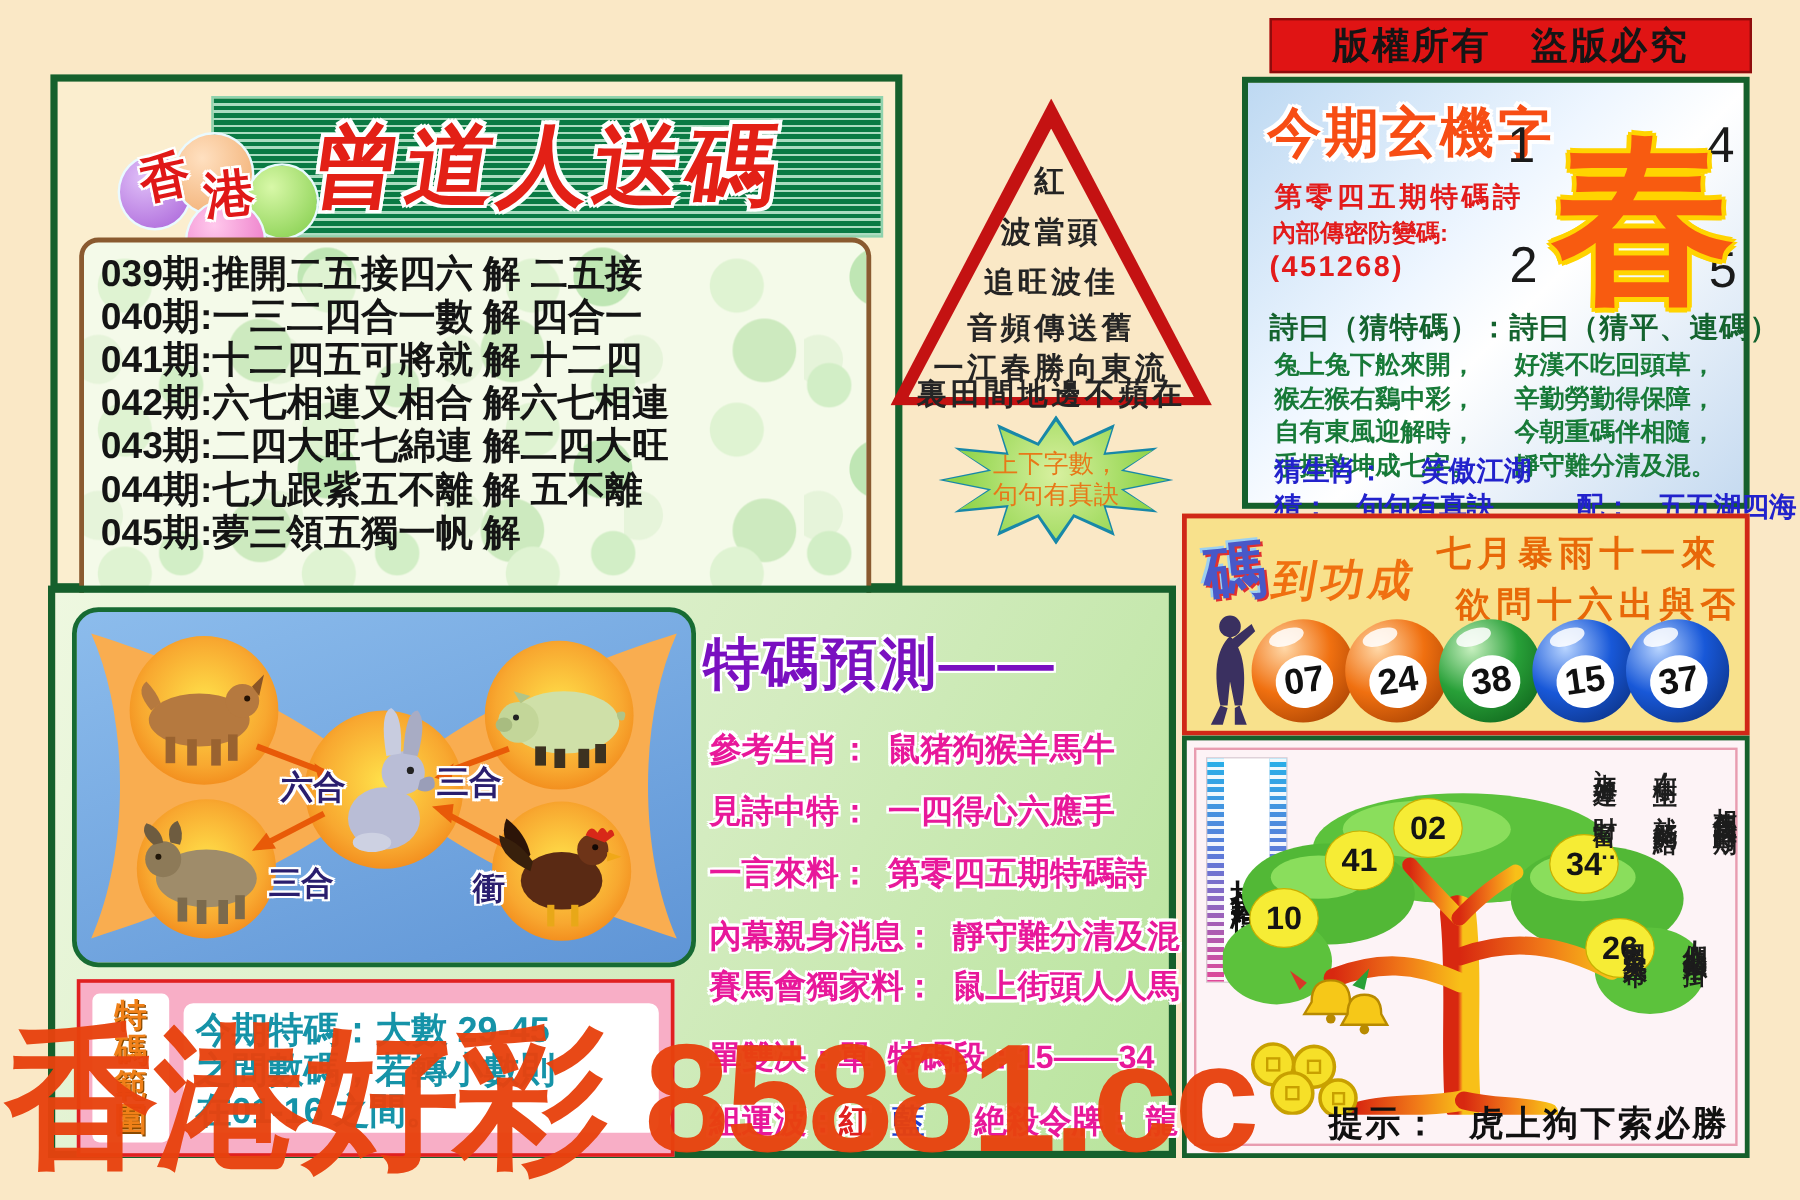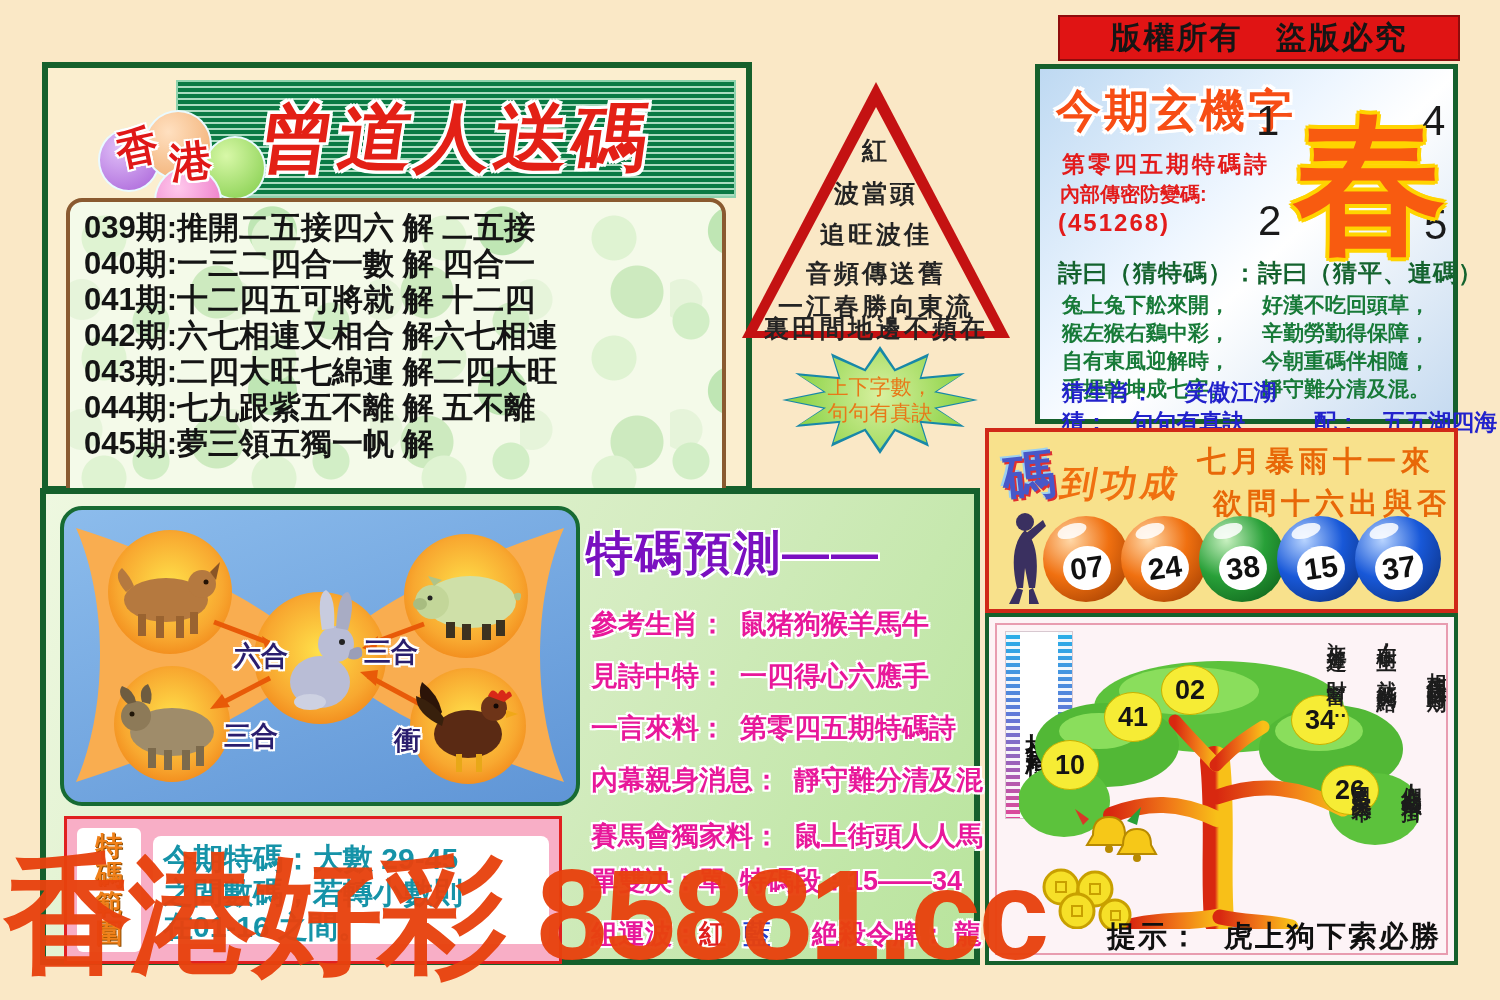--- a/index.html
+++ b/index.html
@@ -405,21 +405,21 @@
     </div>
     <div class="pred-row ow2" style="top:164px;">
       <span>見詩中特：</span><span class="pred-val">一四得心六應手</span>
     </div>
     <div class="pred-row ow2" style="top:216px;">
       <span>一言來料：</span><span class="pred-val">第零四五期特碼詩</span>
     </div>
     <div class="pred-row ow2" style="top:268px;">
       <span>內幕親身消息：</span><span class="pred-val">靜守難分清及混</span>
     </div>
-    <div class="pred-row ow2" style="top:324px;">
+    <div class="pred-row ow2" style="top:310px;">
       <span>賽馬會獨家料：</span><span class="pred-val">鼠上街頭人人馬</span>
     </div>
     <div class="pred-row ow2" style="top:369px;">
       <span>單雙决：單</span><span class="pred-val">特碼段：15——34</span>
     </div>
     <div class="pred-row ow2" style="top:422px;">
       <span>組運波：</span><span class="red-word">紅</span>
       <span class="blue-word" style="margin-left:10px;">藍</span>
       <span style="margin-left:34px;">絶殺令牌：</span>
       <span>龍</span>

